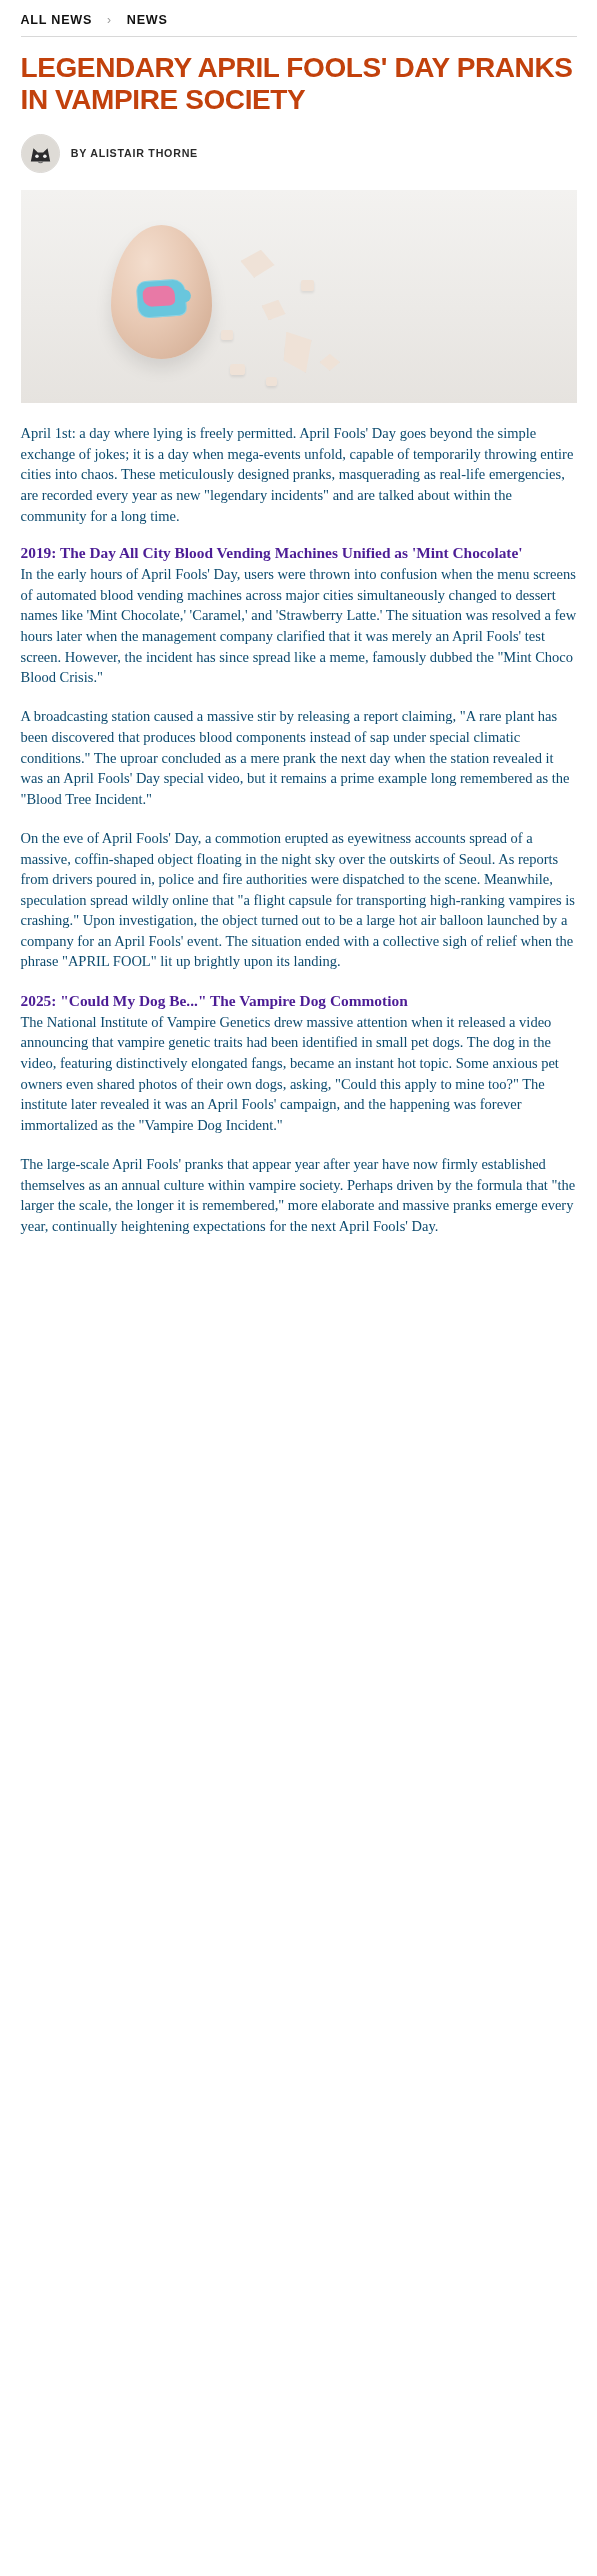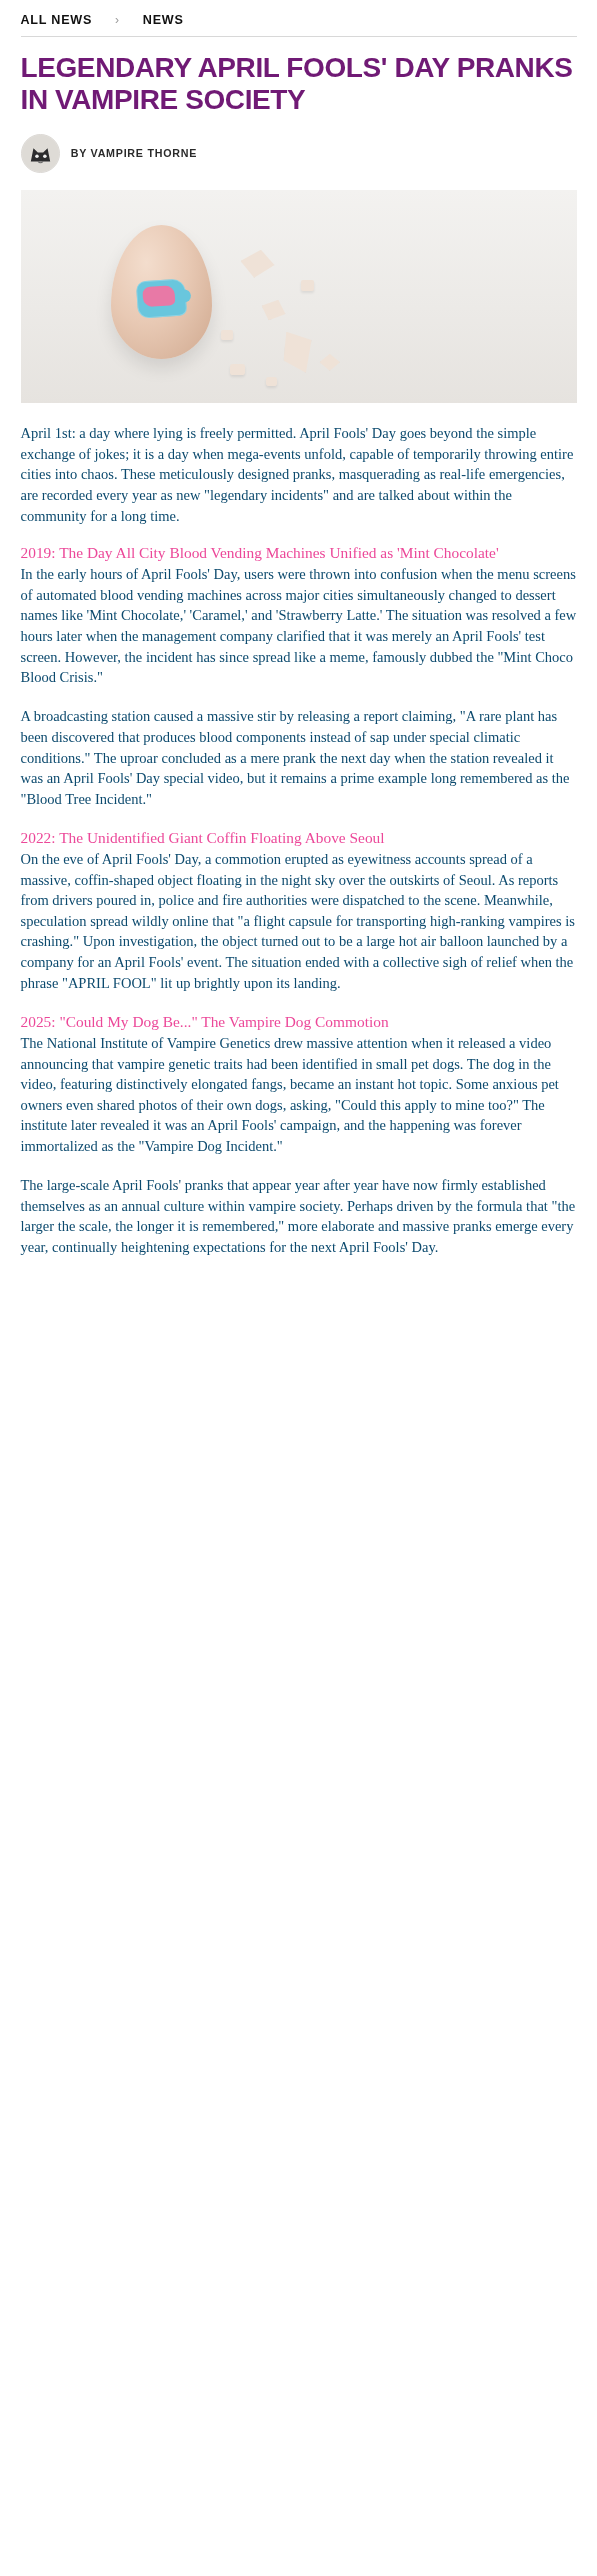--- a/index.html
+++ b/index.html
@@ -16,21 +16,21 @@
   }
   .page {
     width: 597px;
     padding: 13px 20.5px 26px 20.5px;
   }
 
   
   .breadcrumb {
     display: flex;
     align-items: center;
-    gap: 23px;
+    gap: 15px;
     font-family: "Liberation Sans", sans-serif;
     font-size: 12.6px;
     font-weight: bold;
     letter-spacing: 0.06em;
     color: #111;
     padding-bottom: 9.3px;
   }
   .breadcrumb .crumb { color: #111; text-decoration: none; }
   .breadcrumb .sep {
     color: #9a9a9a;
@@ -43,21 +43,21 @@
   }
 
   
   h1.headline {
     font-family: "Liberation Sans", sans-serif;
     font-size: 28px;
     line-height: 1.12;
     font-weight: bold;
     letter-spacing: -0.4px;
     margin: 0 0 18.7px 0;
-    color: #701a75;
+    color: #c2410c;
   }
 
   
   .byline {
     display: flex;
     align-items: center;
     gap: 11.2px;
     margin-bottom: 17px;
   }
   .avatar {
@@ -144,24 +144,24 @@
   .body-text {
     font-family: "Liberation Serif", serif;
     font-size: 14.5px;
     line-height: 1.42;
     color: #0c4a6e;
     margin: 0 0 17px 0;
   }
   h2.section-title {
     font-family: "Liberation Serif", serif;
     font-size: 15.4px;
-    font-weight: normal;
+    font-weight: bold;
     line-height: 1.25;
     margin: 0 0 1.9px 0;
-    color: #ec4899;
+    color: #4c1d95;
   }
   .section {
     margin-bottom: 18.7px;
   }
   .section .body-text { margin-bottom: 0; }
   .closing { margin-top: 11px; }
 </style>
 </head>
 <body>
 
@@ -179,21 +179,21 @@
   <div class="byline">
     <div class="avatar">
       <svg width="39" height="39" viewBox="0 0 42 42" aria-hidden="true">
         <rect x="0" y="0" width="42" height="42" fill="#dedbd6"></rect>
         <path d="M10 30 L13 15 L18 20 L24 20 L29 15 L32 30 Z" fill="#2c2c2e"></path>
         <circle cx="17" cy="24" r="2" fill="#f0f0f0"></circle>
         <circle cx="26" cy="24" r="2" fill="#f0f0f0"></circle>
         <path d="M18 30 Q21 33 24 30" stroke="#6b6b6b" stroke-width="1.2" fill="none"></path>
       </svg>
     </div>
-    <div class="byline-name">BY VAMPIRE THORNE</div>
+    <div class="byline-name">BY ALISTAIR THORNE</div>
   </div>
 
   <div class="hero">
     <div class="egg"></div>
     <div class="patch"></div>
     <div class="shard s1"></div>
     <div class="shard s2"></div>
     <div class="shard s3"></div>
     <div class="shard s4"></div>
     <div class="shard s5"></div>
@@ -207,21 +207,20 @@
   <div class="section">
     <h2 class="section-title">2019: The Day All City Blood Vending Machines Unified as 'Mint Chocolate'</h2>
     <p class="body-text">In the early hours of April Fools' Day, users were thrown into confusion when the menu screens of automated blood vending machines across major cities simultaneously changed to dessert names like 'Mint Chocolate,' 'Caramel,' and 'Strawberry Latte.' The situation was resolved a few hours later when the management company clarified that it was merely an April Fools' test screen. However, the incident has since spread like a meme, famously dubbed the "Mint Choco Blood Crisis."</p>
   </div>
 
   <div class="section">
     <p class="body-text">A broadcasting station caused a massive stir by releasing a report claiming, "A rare plant has been discovered that produces blood components instead of sap under special climatic conditions." The uproar concluded as a mere prank the next day when the station revealed it was an April Fools' Day special video, but it remains a prime example long remembered as the "Blood Tree Incident."</p>
   </div>
 
   <div class="section">
-    <h2 class="section-title">2022: The Unidentified Giant Coffin Floating Above Seoul</h2>
     <p class="body-text">On the eve of April Fools' Day, a commotion erupted as eyewitness accounts spread of a massive, coffin-shaped object floating in the night sky over the outskirts of Seoul. As reports from drivers poured in, police and fire authorities were dispatched to the scene. Meanwhile, speculation spread wildly online that "a flight capsule for transporting high-ranking vampires is crashing." Upon investigation, the object turned out to be a large hot air balloon launched by a company for an April Fools' event. The situation ended with a collective sigh of relief when the phrase "APRIL FOOL" lit up brightly upon its landing.</p>
   </div>
 
   <div class="section">
     <h2 class="section-title">2025: "Could My Dog Be..." The Vampire Dog Commotion</h2>
     <p class="body-text">The National Institute of Vampire Genetics drew massive attention when it released a video announcing that vampire genetic traits had been identified in small pet dogs. The dog in the video, featuring distinctively elongated fangs, became an instant hot topic. Some anxious pet owners even shared photos of their own dogs, asking, "Could this apply to mine too?" The institute later revealed it was an April Fools' campaign, and the happening was forever immortalized as the "Vampire Dog Incident."</p>
   </div>
 
   <p class="body-text closing">The large-scale April Fools' pranks that appear year after year have now firmly established themselves as an annual culture within vampire society. Perhaps driven by the formula that "the larger the scale, the longer it is remembered," more elaborate and massive pranks emerge every year, continually heightening expectations for the next April Fools' Day.</p>
 

